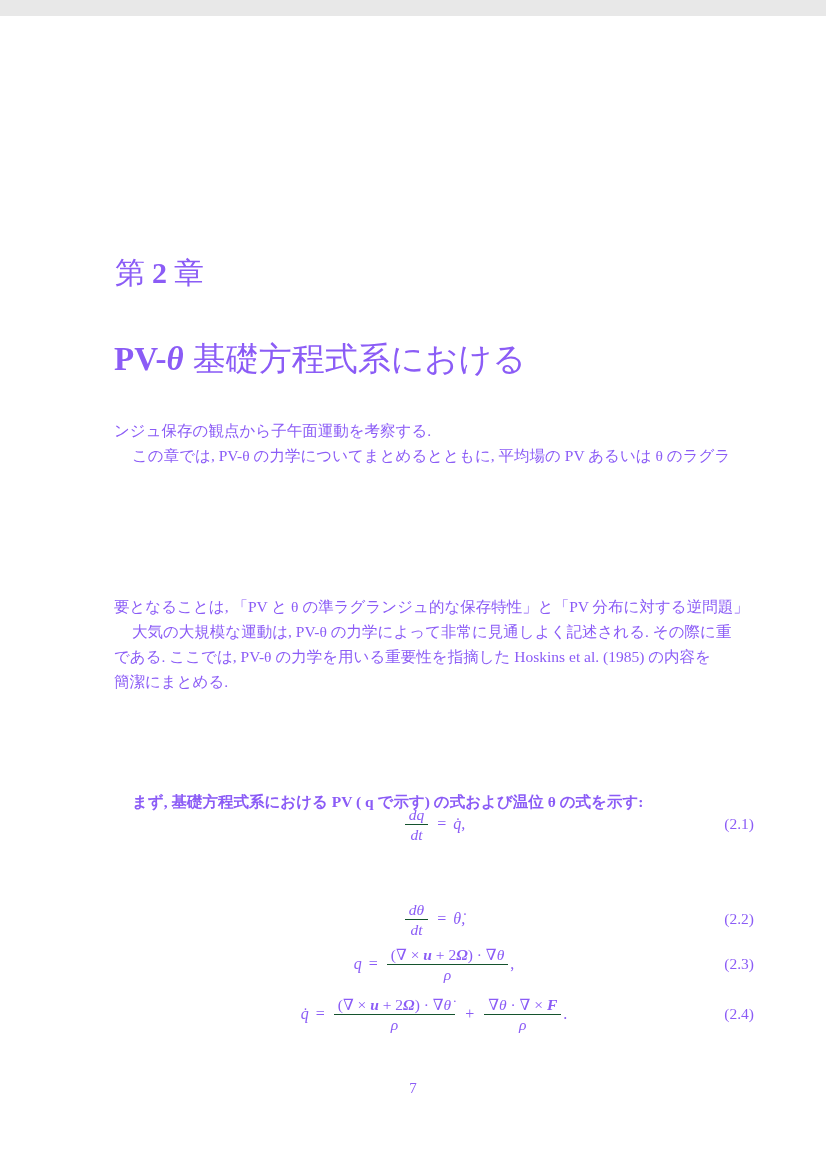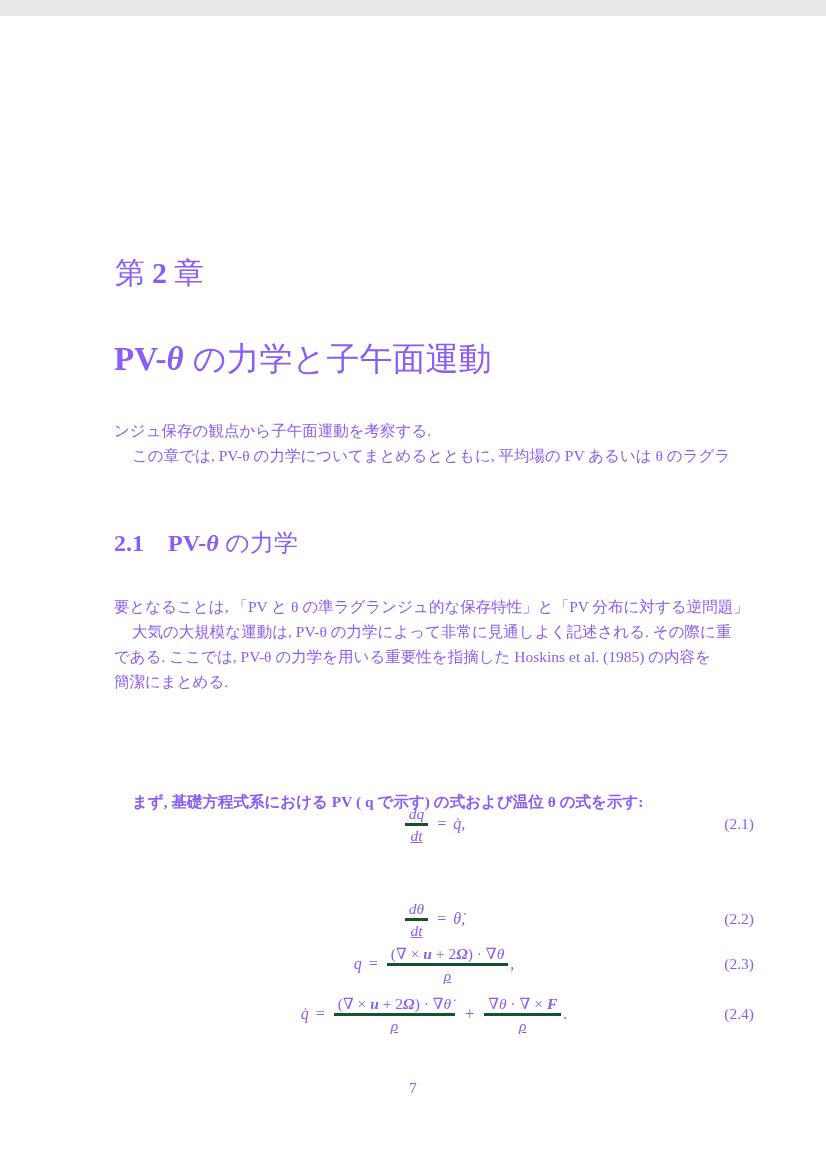--- a/index.html
+++ b/index.html
@@ -90,21 +90,21 @@
     align-items: center;
     justify-content: center;
   }
   #eq1 { top: 786px; height: 44px; }
   #eq2 { top: 881px; height: 44px; }
   #eq3 { top: 925px; height: 46px; }
   #eq4 { top: 975px; height: 46px; }
   .eqmain { display: inline-flex; align-items: center; font-size: 16px; }
   .frac { display: inline-flex; flex-direction: column; align-items: center; margin: 0 2px; }
   .fnum, .fden { font-size: 15.5px; line-height: 19px; padding: 0 4px; white-space: nowrap; }
-  .fden { border-top: 3px solid #14532d; align-self: stretch; text-align: center; text-decoration: underline; }
+  .fden { border-top: 1px solid #14532d; align-self: stretch; text-align: center; }
   .it { font-style: italic; }
   .up { font-style: normal; }
   .bi { font-style: italic; font-weight: 700; }
   .mrel { margin: 0 7px; font-style: normal; }
   .mop  { margin: 0 8px; font-style: normal; }
   .tail { font-style: normal; }
   .eqlabel {
     position: absolute;
     right: 0;
     top: 50%;
@@ -124,31 +124,28 @@
 </head>
 <body>
 
 <div class="page">
 
   <div class="chapter-label">
     <span>第</span><span class="cm-num">2</span><span>章</span>
   </div>
 
   <h1 class="chapter-title">
-    <span class="lat-bold">PV-</span><span class="theta">θ</span><span class="jp-goth"> の力学と子午面運動</span>
+    <span class="lat-bold">PV-</span><span class="theta">θ</span><span class="jp-goth"> 基礎方程式系における</span>
   </h1>
 
   <div class="body-para" id="para-intro">
     <span class="line">ンジュ保存の観点から子午面運動を考察する.</span>
     <span class="line indent">この章では, PV-θ の力学についてまとめるとともに, 平均場の PV あるいは θ のラグラ</span>
   </div>
 
-  <h2 class="section-heading">
-    <span class="sec-num">2.1</span><span class="lat-bold">PV-</span><span class="theta">θ</span><span class="jp-goth"> の力学</span>
-  </h2>
 
   <div class="body-para" id="para-section">
     <span class="line">要となることは, 「PV と θ の準ラグランジュ的な保存特性」と「PV 分布に対する逆問題」</span>
     <span class="line indent">大気の大規模な運動は, PV-θ の力学によって非常に見通しよく記述される. その際に重</span>
     <span class="line">である. ここでは, PV-θ の力学を用いる重要性を指摘した Hoskins et al. (1985) の内容を</span>
     <span class="line">簡潔にまとめる.</span>
   </div>
 
 
   <div class="body-para" id="para-lead">

